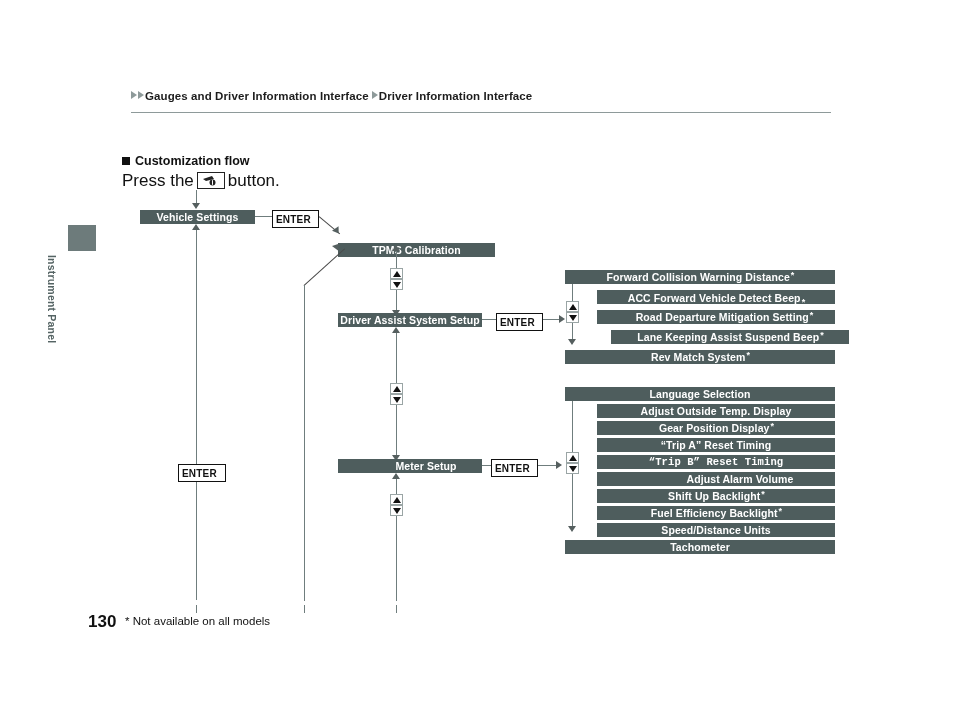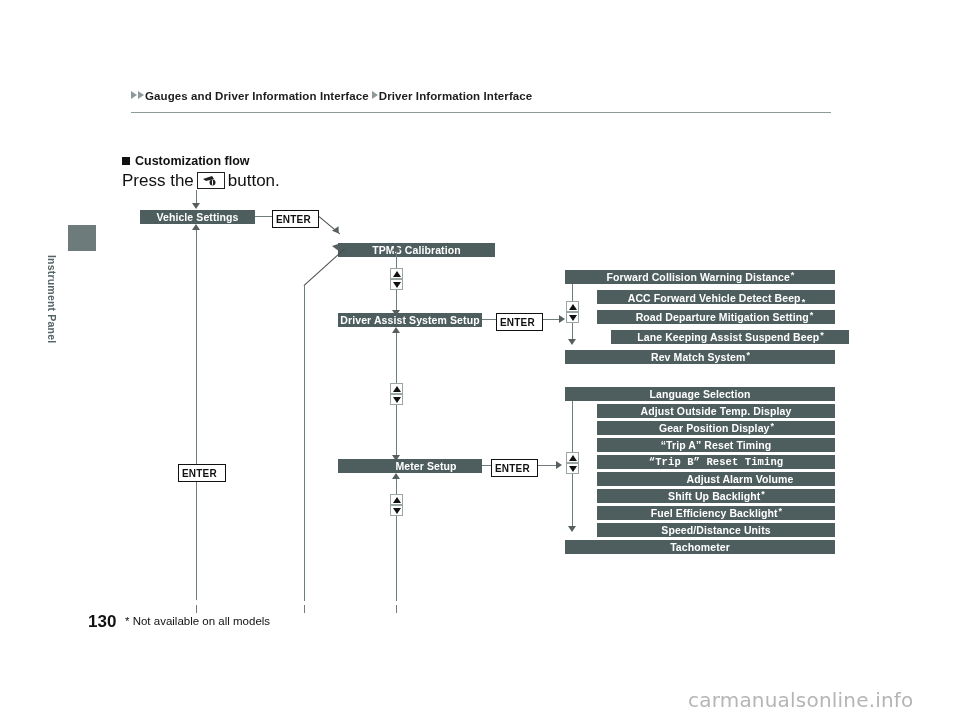--- a/index.html
+++ b/index.html
@@ -311,15 +311,14 @@
         <i></i>
       </div>
     <div class="cell dn">
         <i></i>
       </div>
   </div>
   <div class="vline" style="left:396px;top:605px;height:8px;"></div>
 
   <div class="pagenum">130</div>
   <div class="footnote">* Not available on all models</div>
-  <div class="watermark">carmanualsonline.info</div>
 
 </div>
 
 </body></html>

